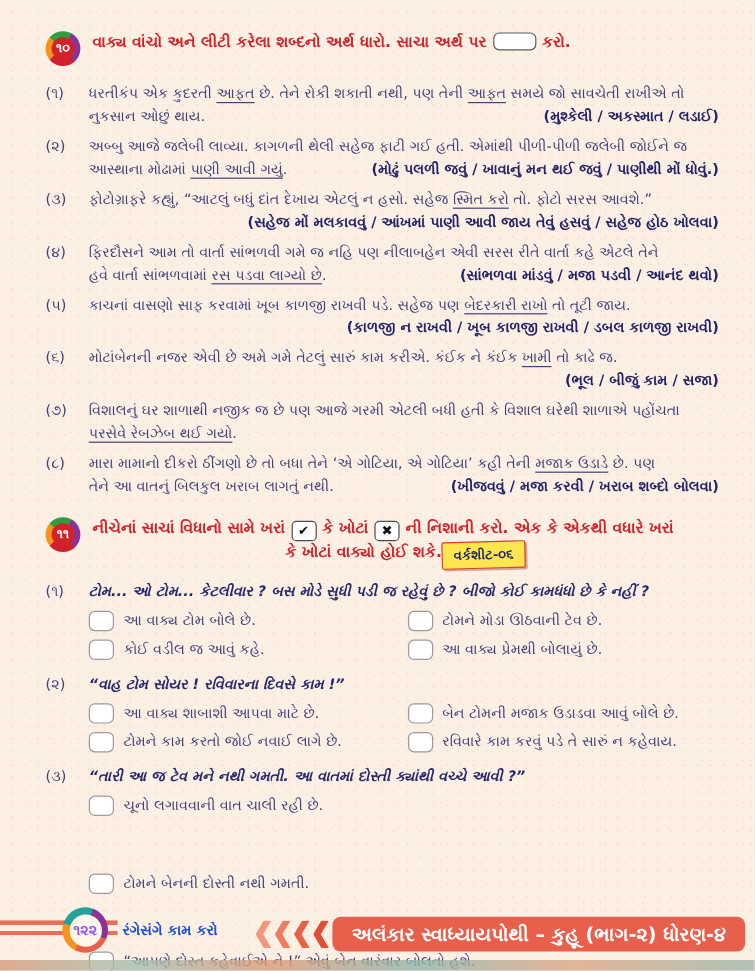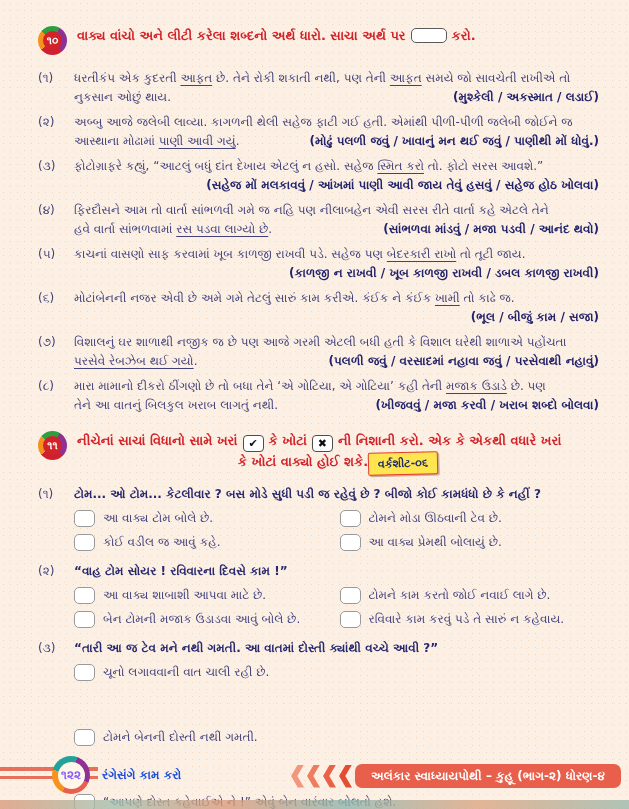--- a/index.html
+++ b/index.html
@@ -49,41 +49,41 @@
     background:#fff;border:1.7px solid #4d4d4d;border-radius:4px;color:#101010;font-size:11px;
     font-weight:900;margin:0 5px;vertical-align:-2px;line-height:1;}
   .worksheet-badge{background:#ffe54f;border:1.7px solid #e23c2e;color:#1c2a66;font-size:11px;
     font-weight:700;padding:1px 9px;border-radius:2px;transform:rotate(-1.5deg);
     box-shadow:1.5px 1.5px 0 rgba(120,40,20,.35);white-space:nowrap;}
 
   .s11-items{margin-top:10px;color:#41417c;font-size:12px;line-height:19px;}
   .s11-item{margin-bottom:9px;}
   .item-head{display:flex;gap:4px;}
   .item-head .qnum{flex:0 0 32px;}
-  .prompt{font-weight:700;color:#29296f;}
+  .prompt{font-weight:700;color:#29296f;font-style:italic;}
   .stmt-grid{margin-left:36px;display:grid;grid-template-columns:1fr 1fr;gap:3px 6px;margin-top:4px;}
   .stmt-grid.cols1{grid-template-columns:1fr;gap:44px;}
   .stmt{display:flex;align-items:center;gap:8px;line-height:21px;}
   .checkbox{flex:0 0 auto;width:19px;height:15px;background:#fff;border:1.4px solid #9a9a9a;
     border-radius:5px;}
 
   
   .footer{position:absolute;left:0;right:0;bottom:12px;height:42px;}
   .stripes{position:absolute;left:0;top:12px;width:98px;height:18px;
     background:repeating-linear-gradient(to bottom,#e8705a 0 3.5px,transparent 3.5px 8.8px);}
   .f-badge{position:absolute;left:52px;top:1px;width:38px;height:38px;border-radius:50%;
     background:conic-gradient(from 20deg,#8e3194 0 26%,#e8604c 26% 52%,#f6921e 52% 74%,#23a29a 74% 100%);
     display:flex;align-items:center;justify-content:center;}
   .f-badge .inner{width:27px;height:27px;border-radius:50%;background:#fff6ea;display:flex;
     align-items:center;justify-content:center;font-weight:700;font-size:12px;color:#8b5cf6;}
   .f-left-text{position:absolute;left:102px;top:13px;color:#1d4ed8;font-weight:700;font-size:12px;}
   .f-right{position:absolute;right:8px;top:9px;display:flex;align-items:center;gap:3px;}
   .chev{width:13px;height:23px;clip-path:polygon(100% 0,52% 0,0 50%,52% 100%,100% 100%,48% 50%);}
   .chev1{background:#f2977d;}.chev2{background:#ee7c5e;}.chev3{background:#e96247;}.chev4{background:#e34d33;}
-  .banner{background:#e8604c;color:#fff;font-size:12px;font-weight:700;padding:5px 16px;
+  .banner{background:#e8604c;color:#fff;font-size:16px;font-weight:700;padding:5px 16px;
     border-radius:7px;white-space:nowrap;}
   .bottom-band{position:absolute;bottom:0;left:0;right:0;height:9px;opacity:.8;
     background:linear-gradient(90deg,#d99b7c,#a4bfae 18%,#d99b7c 36%,#8fb5ad 55%,#dca684 76%,#9cb8ab);}
 </style>
 </head>
 <body>
 
 <div id="page">
   <div class="content">
 
@@ -163,21 +163,20 @@
       </div>
     </div>
   </div>
 
   <div class="q">
     <span class="qnum">(૭)</span>
     <div class="qbody">
       <div class="qline1"><span>વિશાલનું ઘર શાળાથી નજીક જ છે પણ આજે ગરમી એટલી બધી હતી કે વિશાલ ઘરેથી શાળાએ પહોંચતા</span></div>
       <div class="qline2">
         <span class="qcont"><span class="u">પરસેવે રેબઝેબ થઈ ગયો</span><span>.</span></span>
-        <span class="qopts">(પલળી જવું / વરસાદમાં નહાવા જવું / પરસેવાથી નહાવું)</span>
       </div>
     </div>
   </div>
 
   <div class="q">
     <span class="qnum">(૮)</span>
     <div class="qbody">
       <div class="qline1"><span>મારા મામાનો દીકરો ઠીંગણો છે તો બધા તેને ‘એ ગોટિયા, એ ગોટિયા’ કહી તેની </span><span class="u">મજાક ઉડાડે</span><span> છે. પણ</span></div>
       <div class="qline2">
         <span class="qcont"><span>તેને આ વાતનું બિલકુલ ખરાબ લાગતું નથી.</span></span>
@@ -239,26 +238,26 @@
       <span class="prompt">“વાહ ટોમ સોયર ! રવિવારના દિવસે કામ !”</span>
     </div>
     <div class="stmt-grid">
   <div class="stmt">
     <span class="checkbox"></span>
     <span class="stmt-text">આ વાક્ય શાબાશી આપવા માટે છે.</span>
   </div>
 
   <div class="stmt">
     <span class="checkbox"></span>
+    <span class="stmt-text">બેન ટોમની મજાક ઉડાડવા આવું બોલે છે.</span>
+  </div>
+
+  <div class="stmt">
+    <span class="checkbox"></span>
     <span class="stmt-text">ટોમને કામ કરતો જોઈ નવાઈ લાગે છે.</span>
-  </div>
-
-  <div class="stmt">
-    <span class="checkbox"></span>
-    <span class="stmt-text">બેન ટોમની મજાક ઉડાડવા આવું બોલે છે.</span>
   </div>
 
   <div class="stmt">
     <span class="checkbox"></span>
     <span class="stmt-text">રવિવારે કામ કરવું પડે તે સારું ન કહેવાય.</span>
   </div>
 </div>
   </div>
 
   <div class="s11-item">

